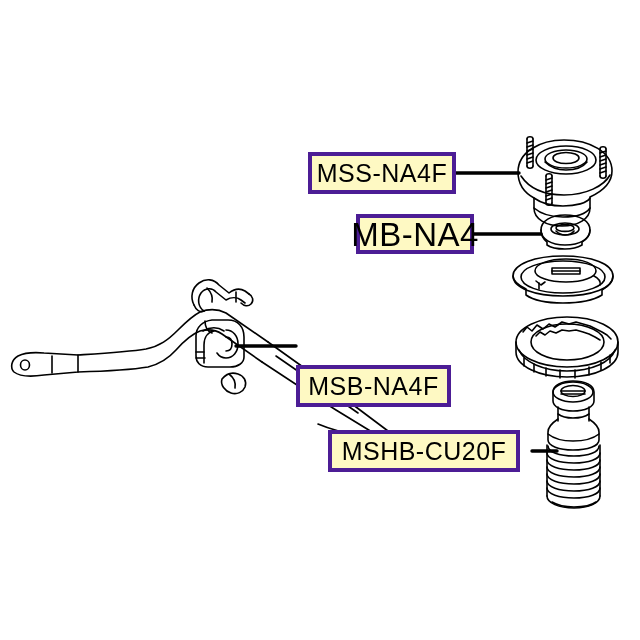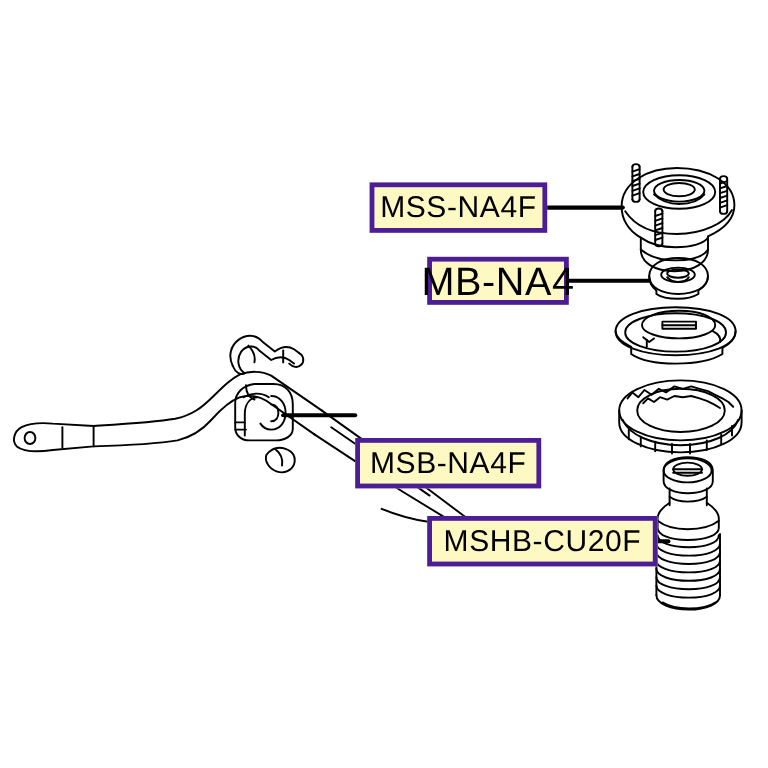--- a/index.html
+++ b/index.html
@@ -22,21 +22,21 @@
     display:flex;align-items:center;justify-content:center;
     font-weight:normal;
     color:#000000;
     letter-spacing:0.5px;
     white-space:nowrap;
     line-height:1;
   }
   #label-mss{left:308px;top:152px;width:148px;height:42px;font-size:25px;}
   #label-mb{left:356px;top:214px;width:118px;height:40px;font-size:33px;}
   #label-msb{left:296px;top:325px;width:155px;height:42px;font-size:25px;margin-top:40px;}
-  #label-mshb{left:356px;top:430px;width:192px;height:42px;font-size:25px;}
+  #label-mshb{left:328px;top:430px;width:192px;height:42px;font-size:25px;}
 </style>
 </head>
 <body>
 
 <div id="diagram-root">
 
   <svg class="art" viewBox="0 0 640 640" xmlns="http://www.w3.org/2000/svg">
 
     <g fill="none" stroke="#000000" stroke-width="1.6" stroke-linejoin="round" stroke-linecap="round">
 

